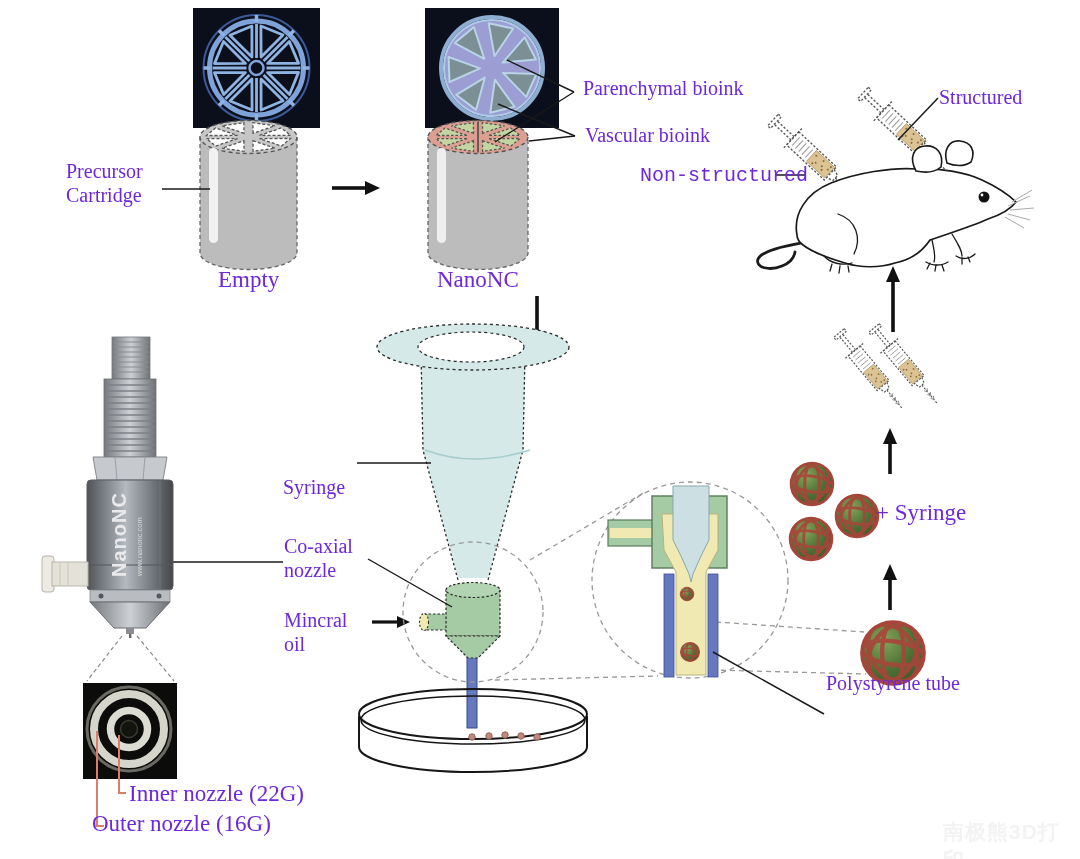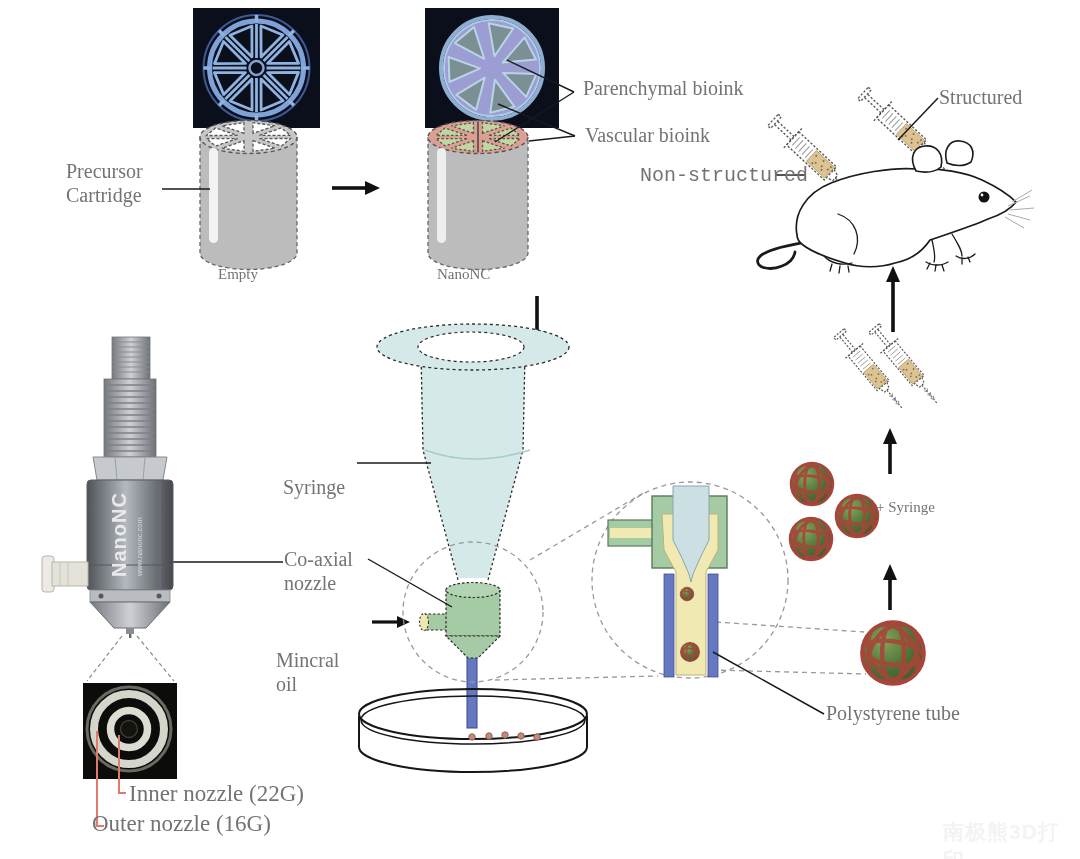--- a/index.html
+++ b/index.html
@@ -1,20 +1,20 @@
 <!DOCTYPE html>
 <html><head>
 <meta charset="utf-8">
 <style>
   html,body{margin:0;padding:0;background:#fff;}
   .stage{position:relative;width:1080px;height:859px;background:#ffffff;overflow:hidden;
          font-family:"Liberation Serif",serif;color:#121212;}
   .stage svg{position:absolute;left:0;top:0;}
-  .lbl{position:absolute;white-space:pre-line;line-height:1.18;color:#737373;}
-  .fs20{font-size:20px;} .fs21{font-size:15px;} .fs19{font-size:23px;}
+  .lbl{position:absolute;white-space:pre-line;line-height:1.18;color:#6d28d9;}
+  .fs20{font-size:20px;} .fs21{font-size:23px;} .fs19{font-size:23px;}
   .watermark{position:absolute;font-family:"Liberation Sans",sans-serif;font-weight:bold;
              color:#f3f3f3;font-size:21px;letter-spacing:1px;}
 </style>
 </head>
 <body>
 
 <div class="stage">
 
 <svg width="1080" height="859" viewBox="0 0 1080 859">
   <defs>
@@ -345,23 +345,23 @@
 
 <div class="lbl fs20" style="left:66px;top:160px;">Precursor
 Cartridge</div>
 <div class="lbl fs21" style="left:218px;top:266px;">Empty</div>
 <div class="lbl fs21" style="left:437px;top:266px;">NanoNC</div>
 <div class="lbl fs20" style="left:583px;top:77px;">Parenchymal bioink</div>
 <div class="lbl fs20" style="left:585px;top:124px;">Vascular bioink</div>
 <div class="lbl fs20" style="left:640px;top:164px;font-family:Liberation Mono, monospace;">Non-structured</div>
 <div class="lbl fs20" style="left:939px;top:86px;">Structured</div>
 <div class="lbl fs20" style="left:283px;top:476px;">Syringe</div>
-<div class="lbl fs20" style="left:284px;top:535px;margin-top:13px;">Co-axial
+<div class="lbl fs20" style="left:284px;top:535px;">Co-axial
 nozzle</div>
-<div class="lbl fs20" style="left:276px;top:609px;margin-top:40px;">Mincral
+<div class="lbl fs20" style="left:284px;top:609px;">Mincral
 oil</div>
 <div class="lbl fs19" style="left:129px;top:780px;">Inner nozzle (22G)</div>
 <div class="lbl fs19" style="left:92px;top:810px;">Outer nozzle (16G)</div>
-<div class="lbl fs20" style="left:826px;top:702px;">Polystyrene tube</div>
+<div class="lbl fs20" style="left:826px;top:672px;">Polystyrene tube</div>
 <div class="lbl fs21" style="left:876px;top:499px;">+ Syringe</div>
 <div class="watermark" style="left:943px;top:818px;">南极熊3D打印</div>
 
 </div>
 
 </body></html>

